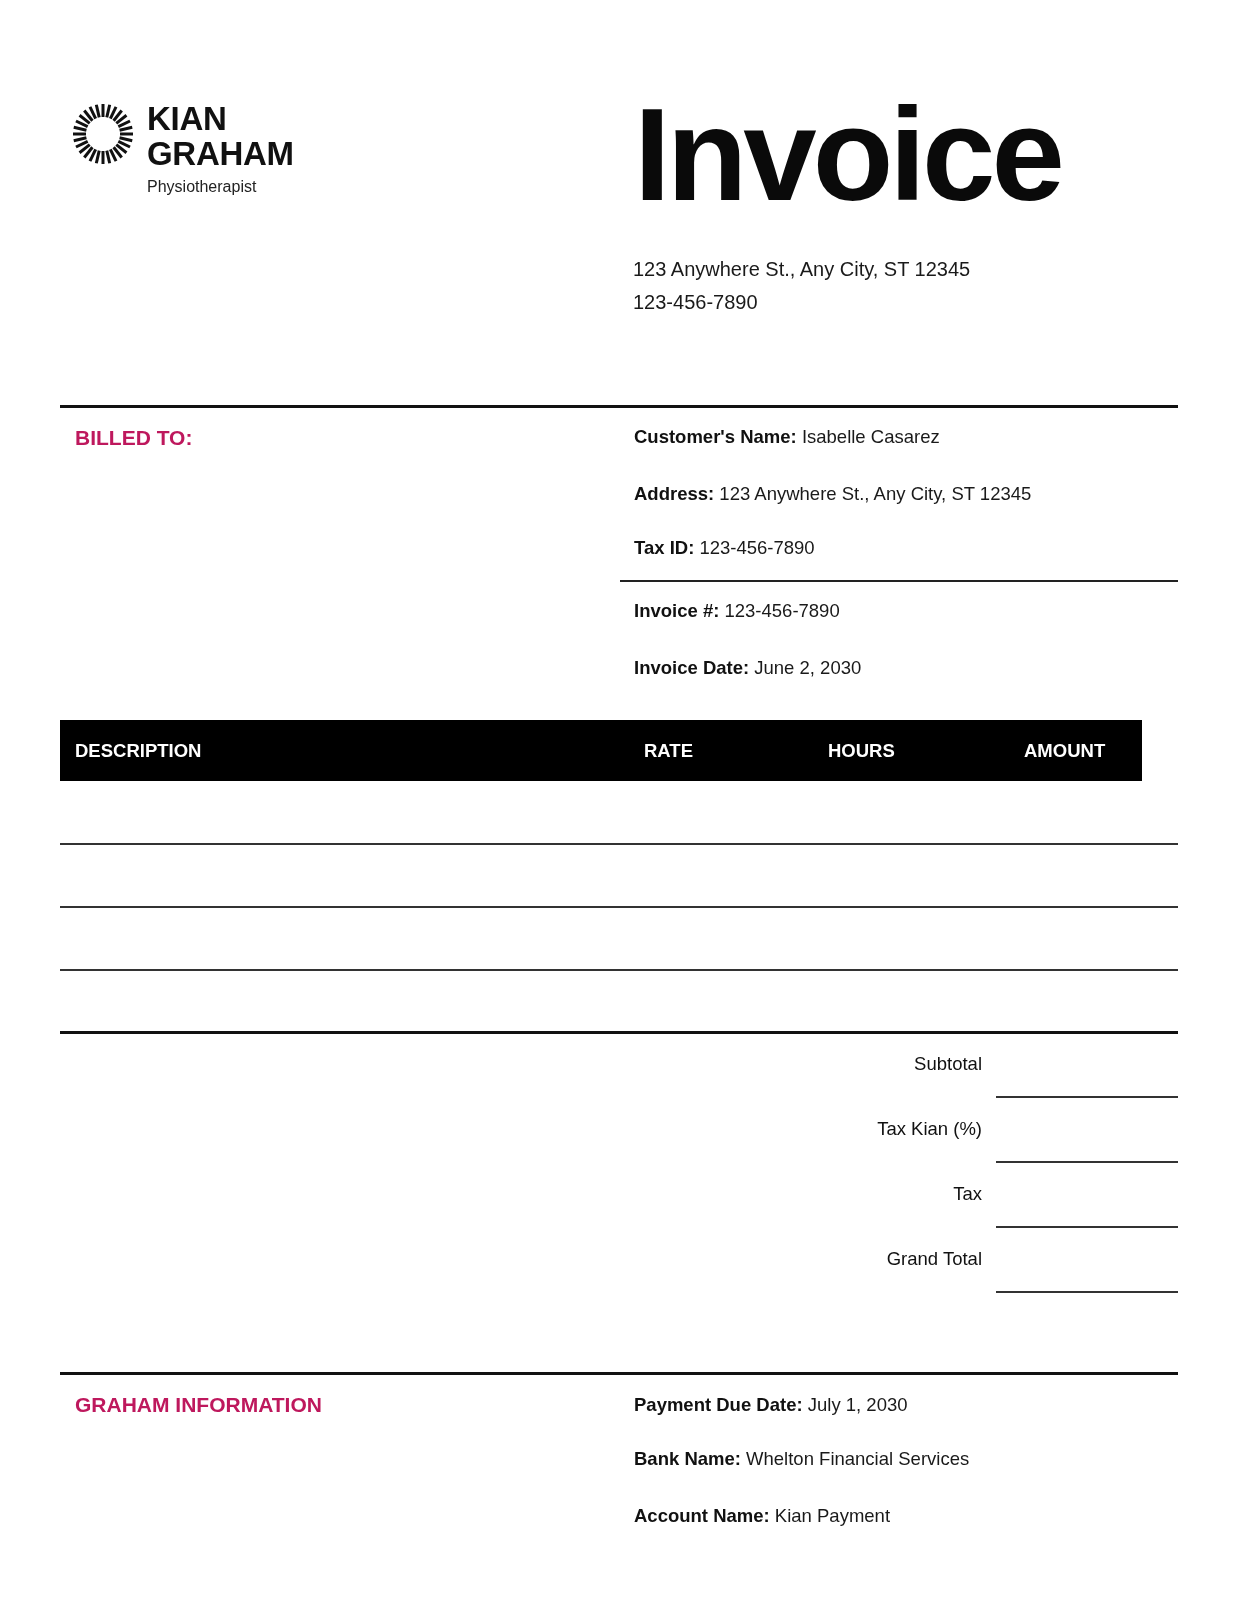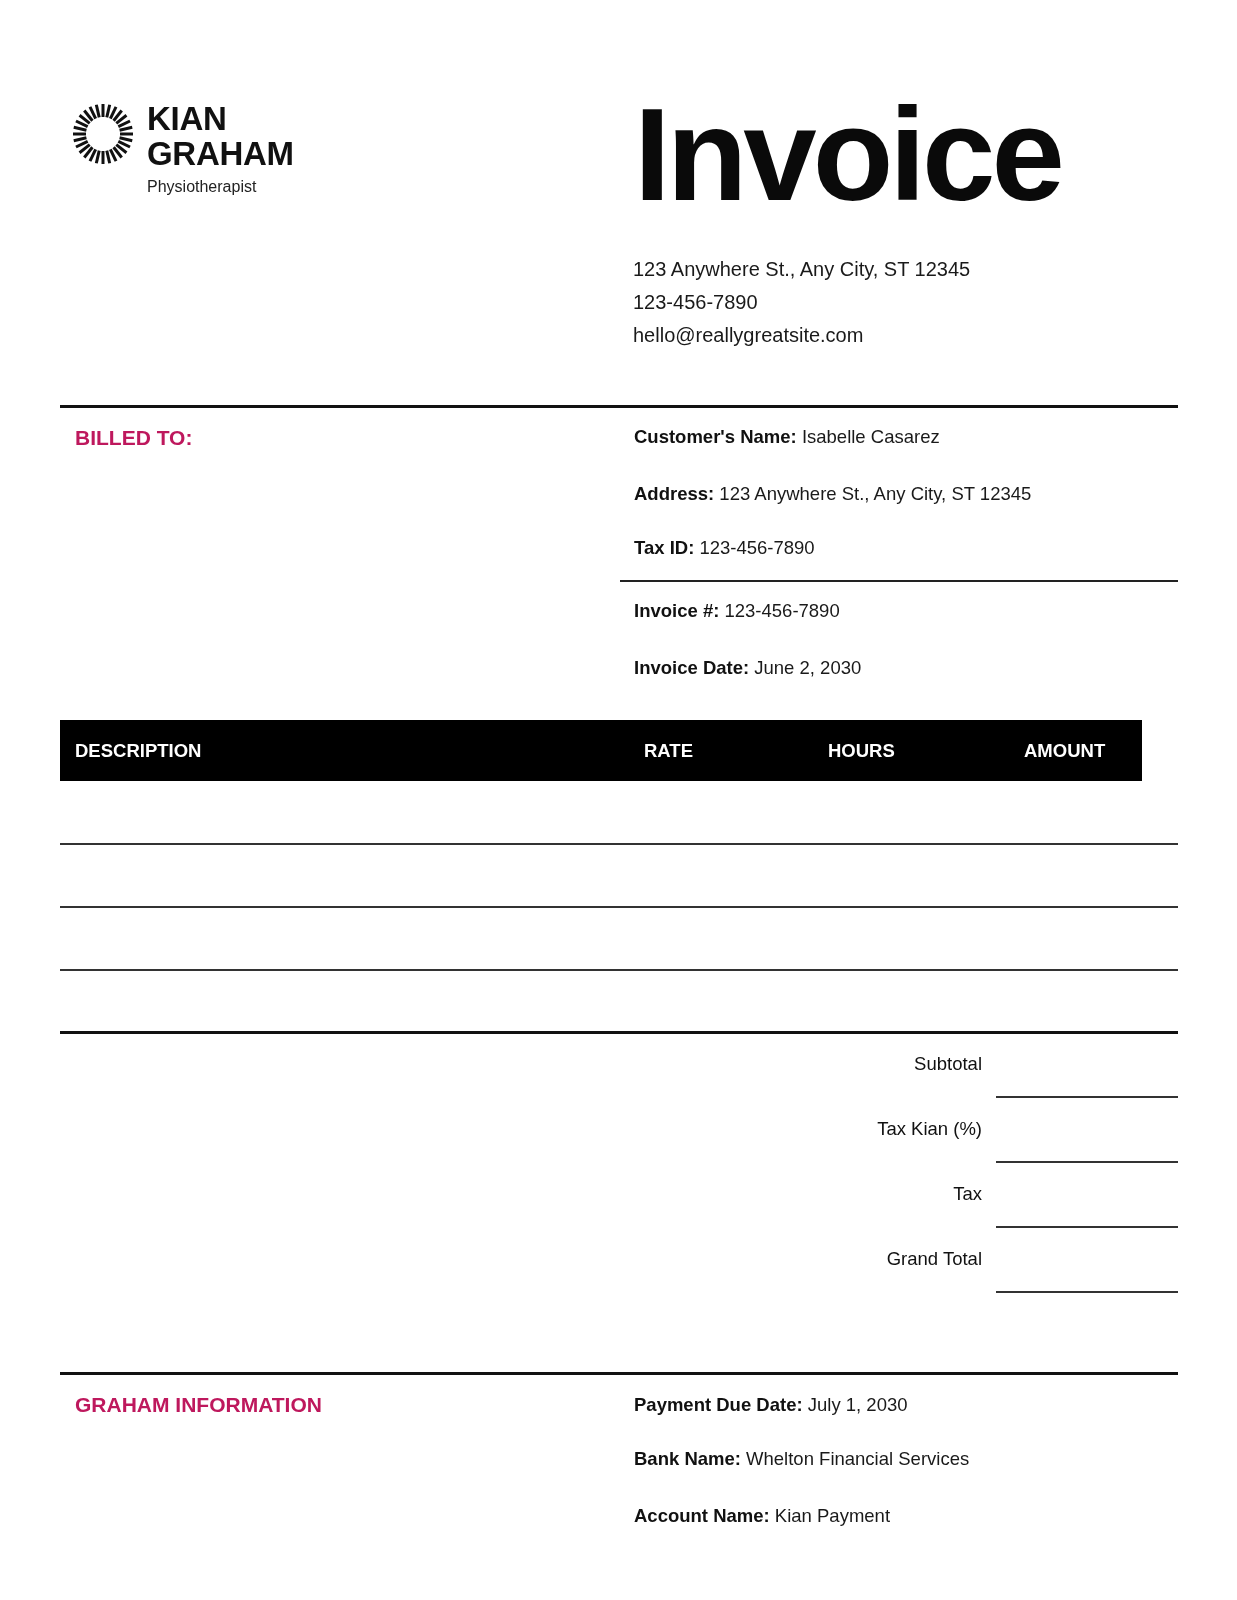--- a/index.html
+++ b/index.html
@@ -76,21 +76,20 @@
   <div>KIAN</div>
   <div>GRAHAM</div>
 </div>
 <div class="abs brand-sub">Physiotherapist</div>
 
 <div class="abs title">Invoice</div>
 
 <div class="abs contact">
   <div>123 Anywhere St., Any City, ST 12345</div>
   <div>123-456-7890</div>
-  <div>hello@reallygreatsite.com</div>
 </div>
 
 <div class="abs rule thick" style="top:405px;"></div>
 
 <div class="abs section-title" style="top:426px;">BILLED TO:</div>
 
 <div class="abs kv" style="top:426px;">
   <b>Customer's Name:</b>
   <span>Isabelle Casarez</span>
 </div>

